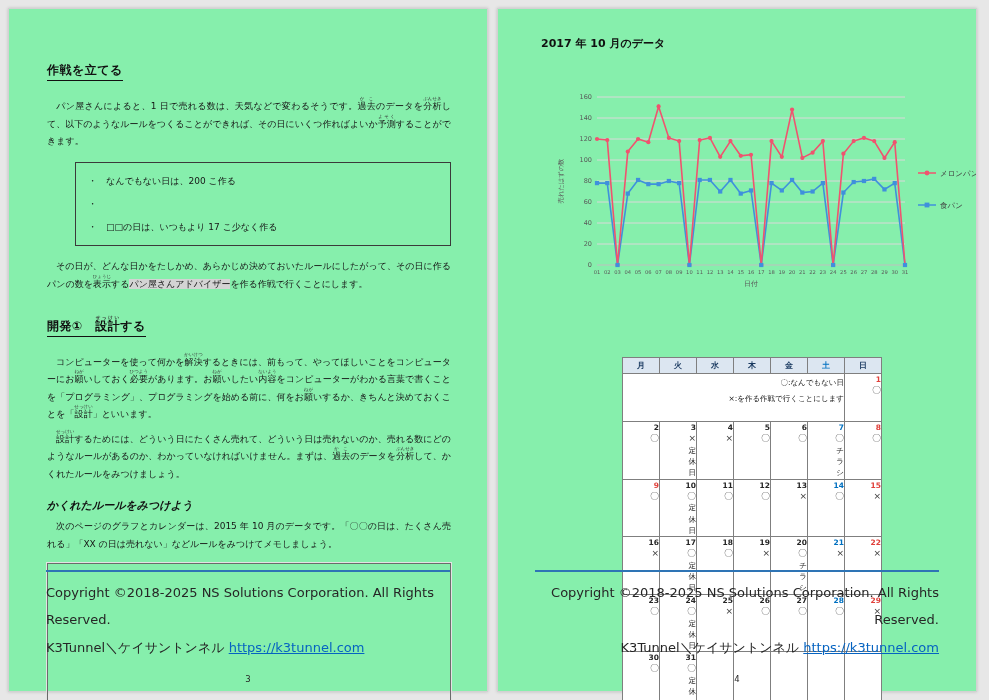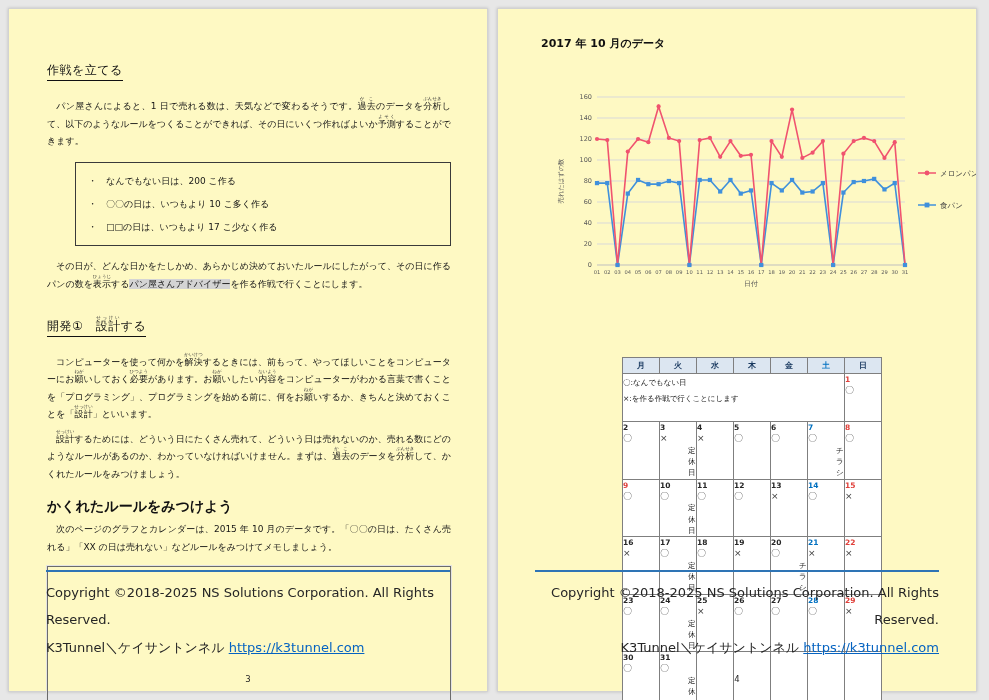--- a/index.html
+++ b/index.html
@@ -3,64 +3,64 @@
 <meta charset="utf-8">
 <style>
   html,body{margin:0;padding:0;}
   body{
     width:989px;height:700px;background:#e7e7e7;
     font-family:"DejaVu Sans","Liberation Sans",sans-serif;
     -webkit-font-smoothing:antialiased;
   }
   .stage{position:relative;width:989px;height:700px;}
   .page{
-    position:absolute;top:8px;width:480px;height:684px;background:#fef9c3;
+    position:absolute;top:8px;width:480px;height:684px;background:#86efac;
     border:1px solid #d2d2d2;box-shadow:0 0 3px rgba(0,0,0,.18);
     box-sizing:border-box;color:#111;
   }
   .page.p3{left:8px;}
   .page.p4{left:497px;}
   .inner{padding:50px 36px 0 38px;}
   h2.section{
-    font-size:12px;font-weight:normal;margin:0 0 10px 0;display:inline-block;
+    font-size:12px;font-weight:bold;margin:0 0 10px 0;display:inline-block;
     border-bottom:1.6px solid #111;padding-bottom:1px;letter-spacing:.5px;color:#111;
   }
   h2.section2{margin-top:16px;}
   p.body{
     font-size:9px;line-height:1.95;margin:5px 0;color:#161616;text-align:justify;
   }
   ruby rt{font-size:4.5px;color:#333;}
   .hl{background:#d4d4d4;}
   .rulebox{
     border:1.3px solid #3a3a3a;margin:11px 0 12px 28px;padding:7px 10px 7px 12px;
   }
   .rulebox .bline{font-size:9px;line-height:2.55;color:#161616;display:flex;}
   .rulebox .bline .bullet{margin-right:9px;}
-  h3.sub{font-size:14px;font-weight:bold;margin:15px 0 3px 0;color:#111;}
+  h3.sub{font-size:11px;font-weight:bold;margin:15px 0 3px 0;color:#111;font-style:italic;}
   .memobox{border:1.4px solid #6b6b6b;height:151px;margin-top:10px;box-shadow:0 0 0 1px #e3e3e3;}
   
   .footer{position:absolute;left:37px;right:37px;bottom:30px;}
   .frule{height:2.5px;background:#2e74b5;margin-bottom:7px;}
   .fline{font-size:13px;color:#262626;line-height:2.1;}
   .flink{color:#0563c1;text-decoration:underline;cursor:pointer;text-align:center;}
   .footer.r .fline{text-align:right;}
   .pagenum{position:absolute;bottom:7px;left:0;right:0;text-align:center;font-size:8.5px;color:#262626;}
   
   h2.ptitle{font-size:11px;font-weight:bold;margin:0;padding:27px 0 0 43px;color:#111;}
   .chartbox{position:absolute;left:52px;top:78px;}
   .chartbox svg{font-family:"DejaVu Sans","Liberation Sans",sans-serif;}
   .calbox{position:absolute;left:124px;top:348px;}
   table.cal{border-collapse:collapse;table-layout:fixed;width:260px;background:#fff;
     border:1.6px solid #595959;}
   table.cal th{
     border:1px solid #7f7f7f;background:#dce6f1;font-size:8px;font-weight:bold;
     height:15px;padding:0;text-align:center;
   }
   table.cal td{
-    border:1px solid #7f7f7f;vertical-align:top;text-align:left;padding:1px 0 0 0;
+    border:1px solid #7f7f7f;vertical-align:top;text-align:right;padding:1px 0 0 0;
     height:46px;
   }
   td.legendcell{vertical-align:middle;text-align:left;padding:2px 4px;}
   .callegendline{font-size:7.5px;line-height:2.1;color:#161616;white-space:nowrap;}
   .dnum{font-size:7.5px;font-weight:bold;line-height:1.35;}
   .dmark{font-size:9px;line-height:1.3;color:#3a3a3a;}
   .dnote{font-size:7.5px;line-height:1.5;color:#161616;margin-left:28px;}
 </style>
 </head>
 <body>
@@ -72,21 +72,20 @@
       <h2 class="section">作戦を立てる</h2>
       <p class="body">　パン屋さんによると、1 日で売れる数は、天気などで変わるそうです。<ruby>過去<rt>かこ</rt></ruby>のデータを<ruby>分析<rt>ぶんせき</rt></ruby>して、以下のようなルールをつくることができれば、その日にいくつ作ればよいか<ruby>予測<rt>よそく</rt></ruby>することができます。</p>
 
       <div class="rulebox">
         <div class="bline">
           <span class="bullet">・</span>
           <span>なんでもない日は、200 こ作る</span>
         </div>
         <div class="bline">
           <span class="bullet">・</span>
-          <span>〇〇の日は、いつもより 10 こ多く作る</span>
         </div>
         <div class="bline">
           <span class="bullet">・</span>
           <span>□□の日は、いつもより 17 こ少なく作る</span>
         </div>
       </div>
 
       <p class="body">　その日が、どんな日かをたしかめ、あらかじめ決めておいたルールにしたがって、その日に作るパンの数を<ruby>表示<rt>ひょうじ</rt></ruby>する<span class="hl">パン屋さんアドバイザー</span>を作る作戦で行くことにします。</p>
 
       <h2 class="section section2">開発①　<ruby>設計<rt>せっけい</rt></ruby>する</h2>

